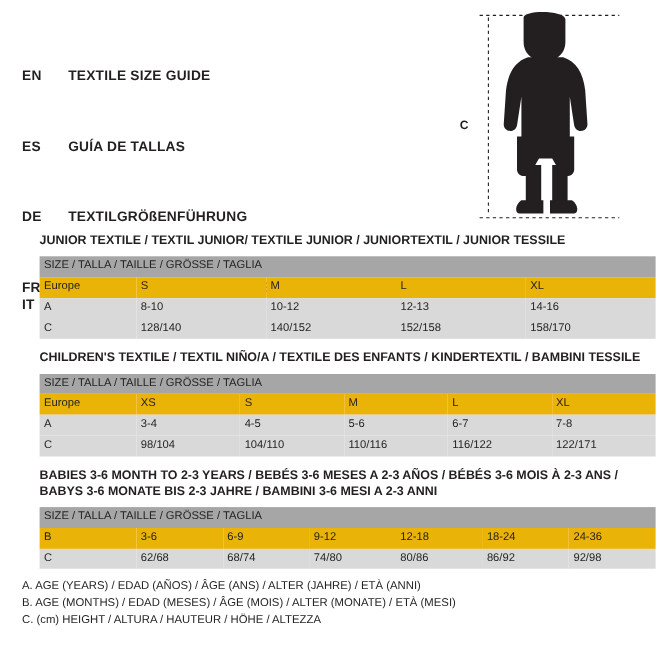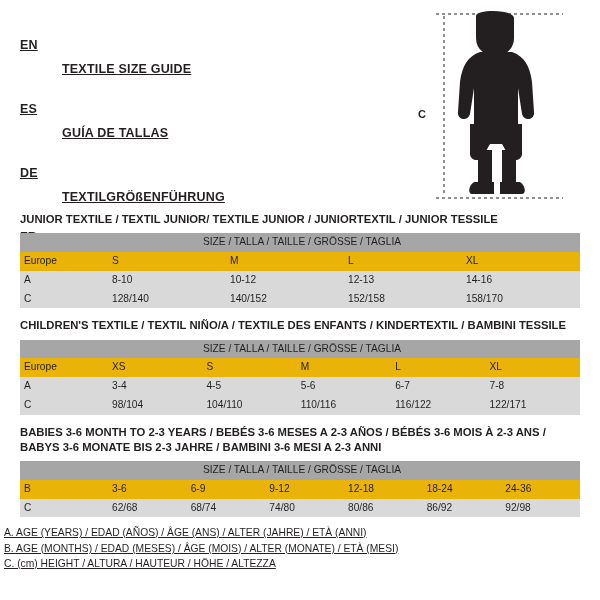--- a/index.html
+++ b/index.html
@@ -18,23 +18,22 @@
 
   
   .header {
     position: absolute;
     left: 20px;
     top: 14px;
     width: 420px;
   }
   .header-row {
     display: flex;
-    align-items: center;
+    align-items: flex-end;
     margin-bottom: 2px;
-    text-decoration: underline;
   }
   .lang-code {
     width: 42px;
     font-size: 12.5px;
     font-weight: bold;
     letter-spacing: 0.2px;
     flex: 0 0 42px;
   }
   .lang-title {
     font-size: 12.5px;
@@ -59,21 +58,21 @@
     left: 0px;
     top: 100px;
     font-size: 11px;
     font-weight: bold;
     color: #231f20;
   }
 
   
   .tables {
     position: absolute;
-    left: 20px;
+    left: 36px;
     top: 212px;
     width: 560px;
   }
   .block {
     margin-bottom: 10px;
   }
   .block-title {
     font-size: 11.3px;
     font-weight: bold;
     margin-bottom: 6px;
@@ -89,39 +88,37 @@
     padding: 3px 0 3px 4px;
     vertical-align: middle;
     line-height: 1.25;
   }
   tr.head td {
     background: #a6a6a6;
     color: #231f20;
     font-weight: normal;
     font-size: 10.2px;
     padding: 3px 0 3px 4px;
-    text-align: center;
   }
   tr.shaded td {
     background: #d9d9d9;
   }
   tr.plain td {
     background: #eab308;
   }
   .col-label {
     width: 88px;
   }
 
   
   .legend {
     position: absolute;
-    left: 4px;
+    left: 20px;
     top: 525px;
     width: 560px;
-    text-decoration: underline;
   }
   .legend div {
     font-size: 10.3px;
     line-height: 1.52;
     color: #231f20;
   }
 </style>
 </head>
 <body>
 

